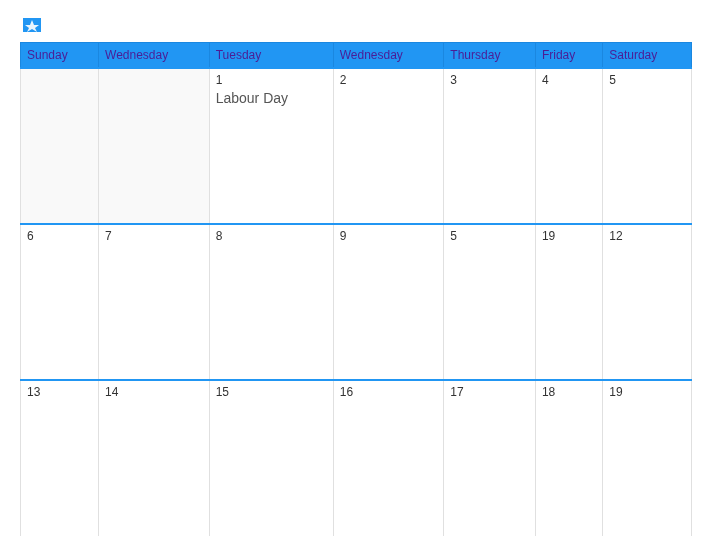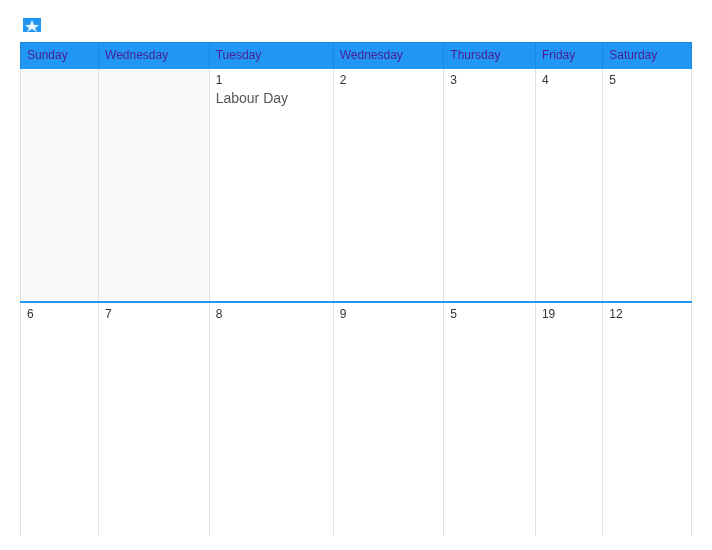--- a/index.html
+++ b/index.html
@@ -170,15 +170,38 @@
           <td>
             <span class="day-number">5</span>
           </td>
           <td>
             <span class="day-number">19</span>
           </td>
           <td>
             <span class="day-number">12</span>
           </td>
         </tr>
+        <tr>
+          <td>
+            <span class="day-number">13</span>
+          </td>
+          <td>
+            <span class="day-number">14</span>
+          </td>
+          <td>
+            <span class="day-number">15</span>
+          </td>
+          <td>
+            <span class="day-number">16</span>
+          </td>
+          <td>
+            <span class="day-number">17</span>
+          </td>
+          <td>
+            <span class="day-number">18</span>
+          </td>
+          <td>
+            <span class="day-number">19</span>
+          </td>
+        </tr>
       </tbody>
   </table>
 </div>
 
 </body></html>

